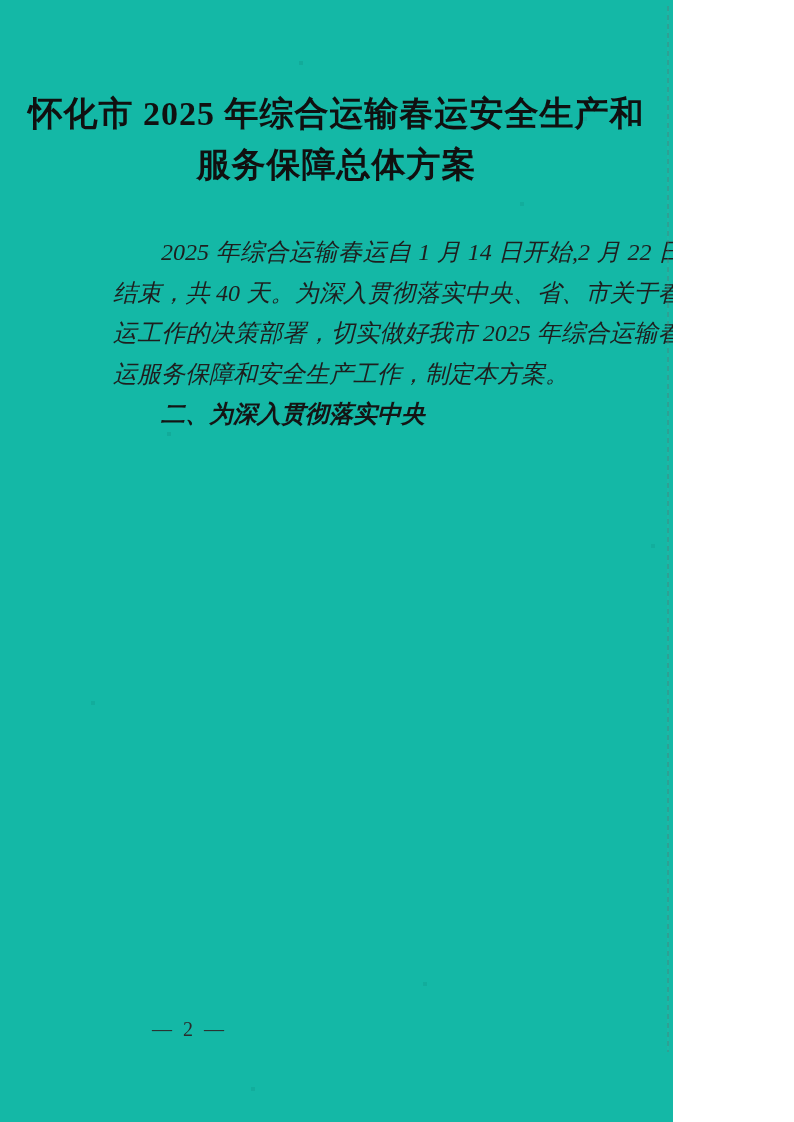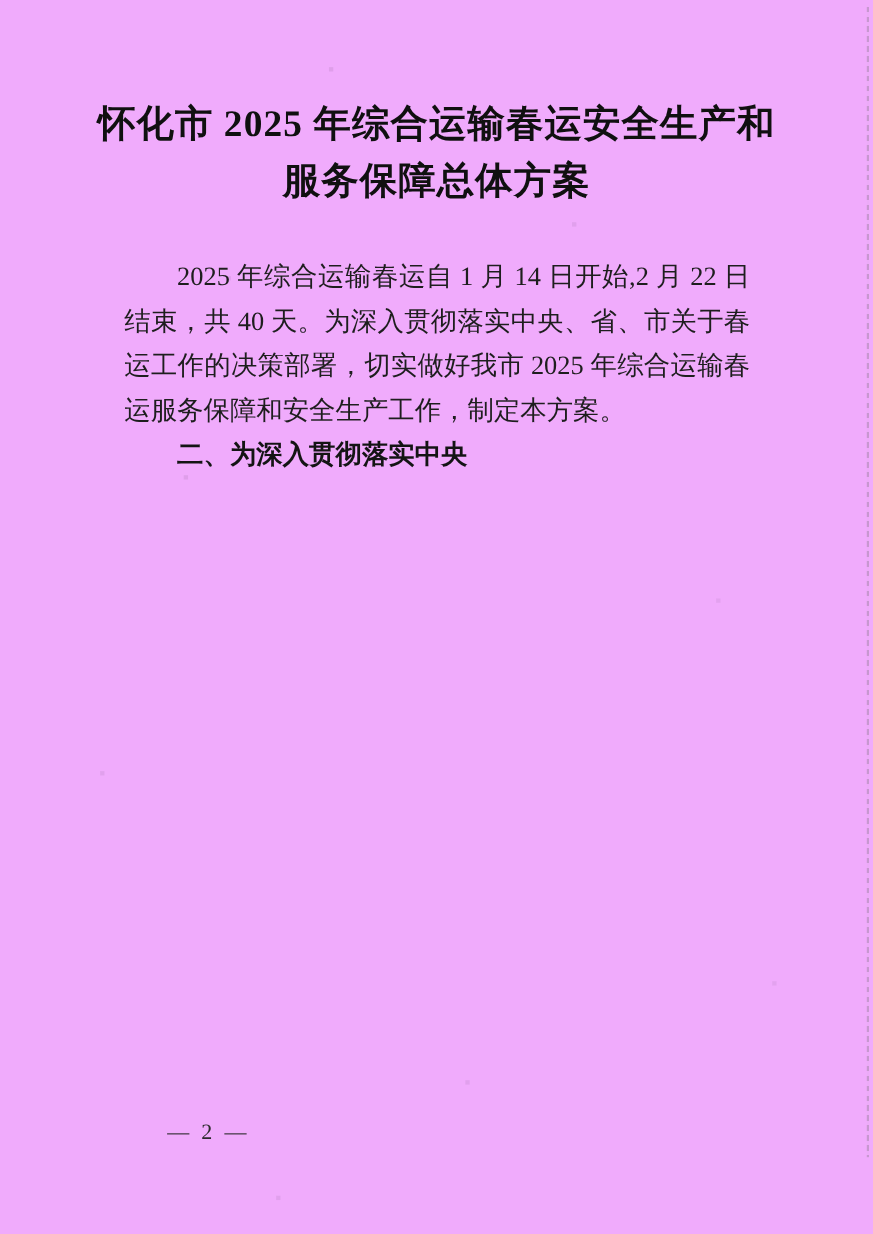--- a/index.html
+++ b/index.html
@@ -2,23 +2,23 @@
 <html lang="zh"><head>
 <meta charset="utf-8">
 <style>
   html, body {
     margin: 0;
     padding: 0;
     background: #ffffff;
   }
   .page {
     position: relative;
-    width: 794px;
+    width: 673px;
     height: 1122px;
-    background: #f0abfc;
+    background: #14b8a6;
     overflow: hidden;
     font-family: "Liberation Serif", "DejaVu Serif", serif;
     color: #1d1d1d;
   }
   
   .speckles {
     position: absolute;
     top: 0; left: 0;
     width: 2px; height: 2px;
     background: transparent;
@@ -57,20 +57,21 @@
     font-size: 34px;
     line-height: 51px;
     font-weight: 700;
     color: #101010;
     letter-spacing: 1px;
   }
   .title-line { display: block; }
   .body-text {
     margin: 42px 112px 0 113px;
     width: 569px;
+    font-style: italic;
   }
   .para {
     margin: 0;
     font-size: 24px;
     line-height: 40.5px;
     text-align: justify;
     text-indent: 2em;
     color: #1e1e1e;
   }
   .heading {

